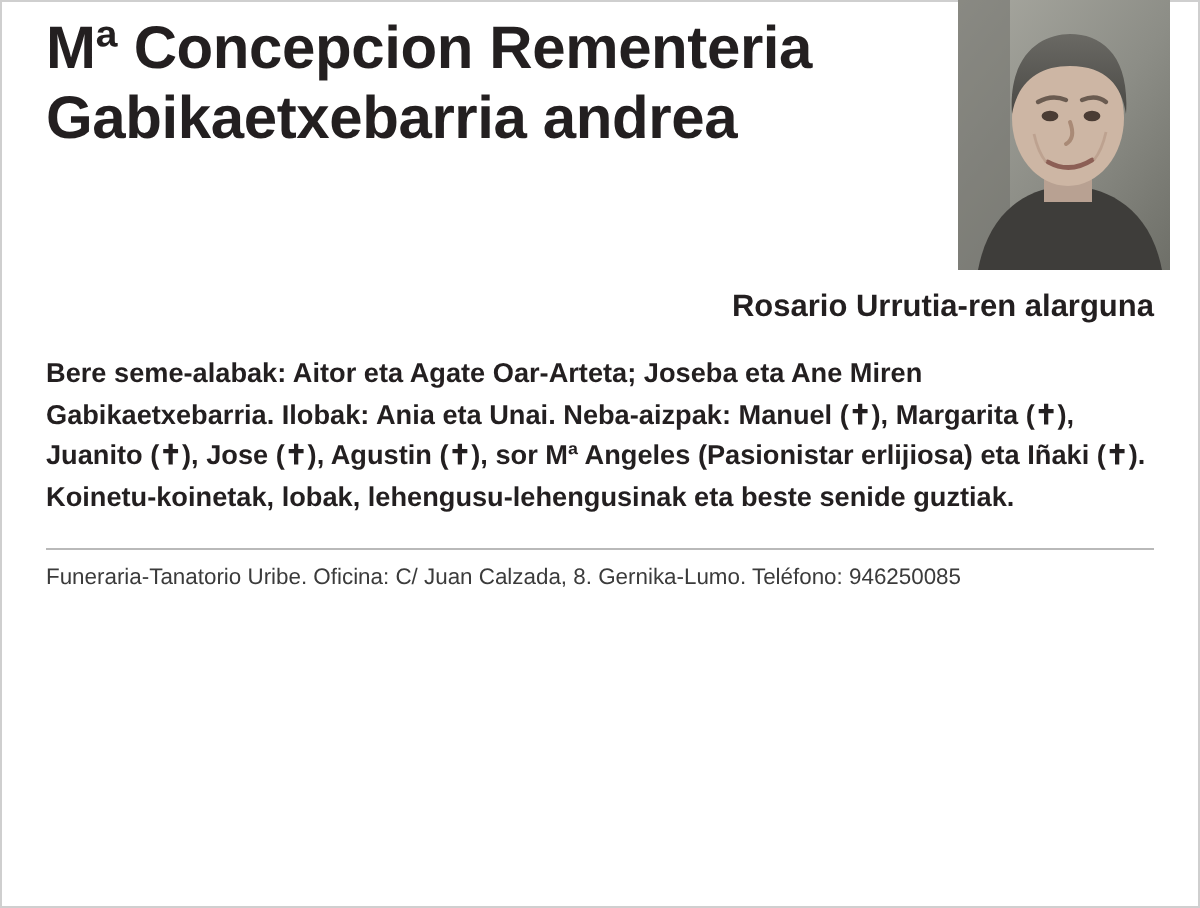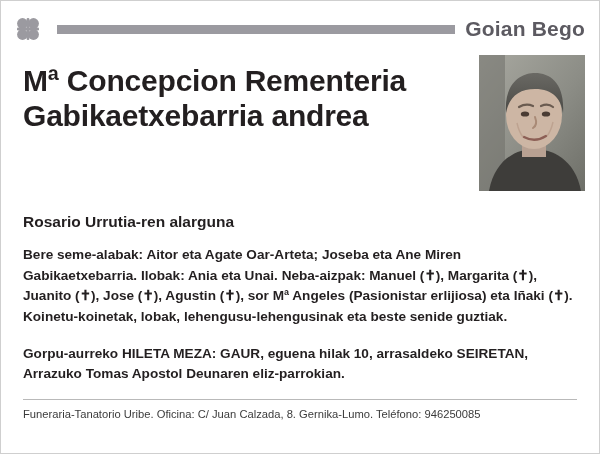--- a/index.html
+++ b/index.html
@@ -78,21 +78,22 @@
   .photo svg { display: block; }
 
   
   .body {
     padding: 6px 22px 0 22px;
   }
   .subtitle {
     font-size: 15.5px;
     font-weight: bold;
     color: #231f20;
-    margin: 22px 0 14px 0;
+    margin: 10px 0 14px 0;
+    text-align: right;
   }
   .para {
     font-size: 13.6px;
     line-height: 1.52;
     color: #231f20;
     margin: 0 0 13px 0;
   }
   .para.tight { margin-bottom: 11px; font-weight: bold; }
   .bold-block {
     font-size: 13.6px;
@@ -113,36 +114,20 @@
     font-size: 11.2px;
     color: #3b3b3b;
     line-height: 1.4;
   }
 </style>
 </head>
 <body>
 
 <div class="page">
 
-  <div class="header">
-    <span class="logo">
-      <svg width="34" height="34" viewBox="0 0 34 34" aria-hidden="true">
-        <g fill="#9b9aa0">
-          <circle cx="11.5" cy="11.5" r="5.4"></circle>
-          <circle cx="22.5" cy="11.5" r="5.4"></circle>
-          <circle cx="11.5" cy="22.5" r="5.4"></circle>
-          <circle cx="22.5" cy="22.5" r="5.4"></circle>
-          <rect x="15.6" y="6" width="2.8" height="22" rx="1.2"></rect>
-          <rect x="6" y="15.6" width="22" height="2.8" rx="1.2"></rect>
-        </g>
-      </svg>
-    </span>
-    <span class="header-rule"></span>
-    <span class="header-title">Goian Bego</span>
-  </div>
 
   <div class="name-row">
     <div class="name">Mª Concepcion Rementeria Gabikaetxebarria andrea</div>
     <div class="photo">
       <svg width="106" height="136" viewBox="0 0 106 136" aria-hidden="true">
         <defs>
           <linearGradient id="bgGrad" x1="0" y1="0" x2="1" y2="1">
             <stop offset="0%" stop-color="#a9a9a1"></stop>
             <stop offset="55%" stop-color="#8c8d86"></stop>
             <stop offset="100%" stop-color="#6e6f68"></stop>
@@ -175,19 +160,18 @@
 
         <path d="M38 68 q2 9 6 14" stroke="#b79a87" stroke-width="1.4" fill="none" opacity="0.7"></path>
         <path d="M74 67 q-2 9 -6 14" stroke="#b79a87" stroke-width="1.4" fill="none" opacity="0.7"></path>
       </svg>
     </div>
   </div>
 
   <div class="body">
     <div class="subtitle">Rosario Urrutia-ren alarguna</div>
     <p class="para tight">Bere seme-alabak: Aitor eta Agate Oar-Arteta; Joseba eta Ane Miren Gabikaetxebarria. Ilobak: Ania eta Unai. Neba-aizpak: Manuel (✝), Margarita (✝), Juanito (✝), Jose (✝), Agustin (✝), sor Mª Angeles (Pasionistar erlijiosa) eta Iñaki (✝). Koinetu-koinetak, lobak, lehengusu-lehengusinak eta beste senide guztiak.</p>
-    <p class="bold-block">Gorpu-aurreko HILETA MEZA: GAUR, eguena hilak 10, arrasaldeko SEIRETAN, Arrazuko Tomas Apostol Deunaren eliz-parrokian.</p>
   </div>
 
   <div class="footer-rule"></div>
   <div class="footer">Funeraria-Tanatorio Uribe. Oficina: C/ Juan Calzada, 8. Gernika-Lumo. Teléfono: 946250085</div>
 
 </div>
 
 </body></html>

